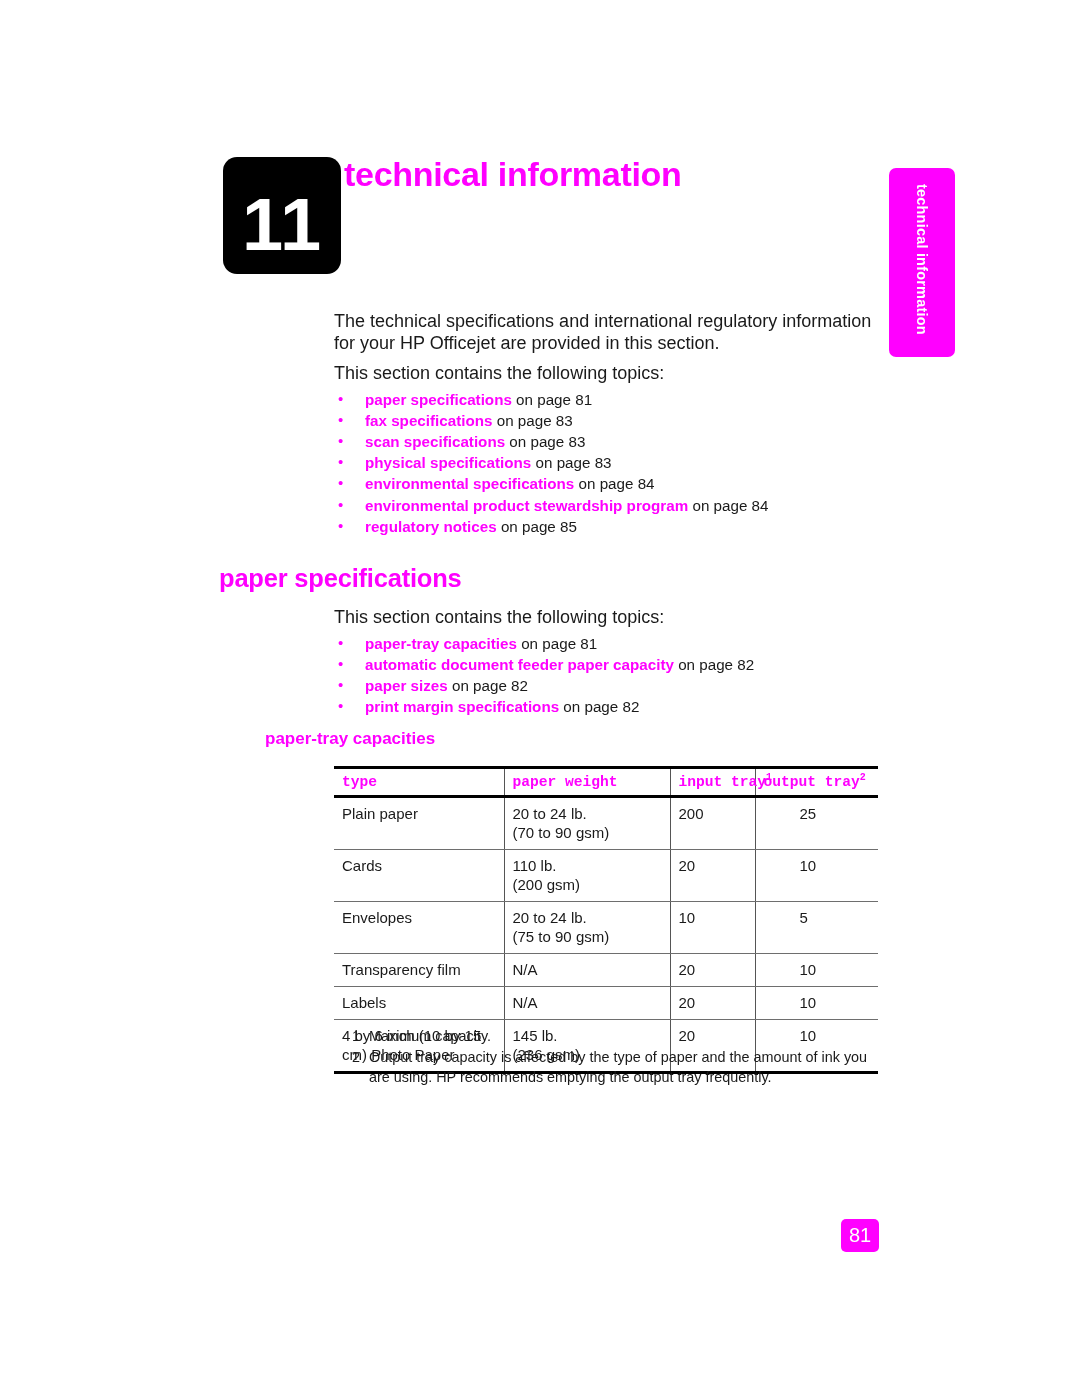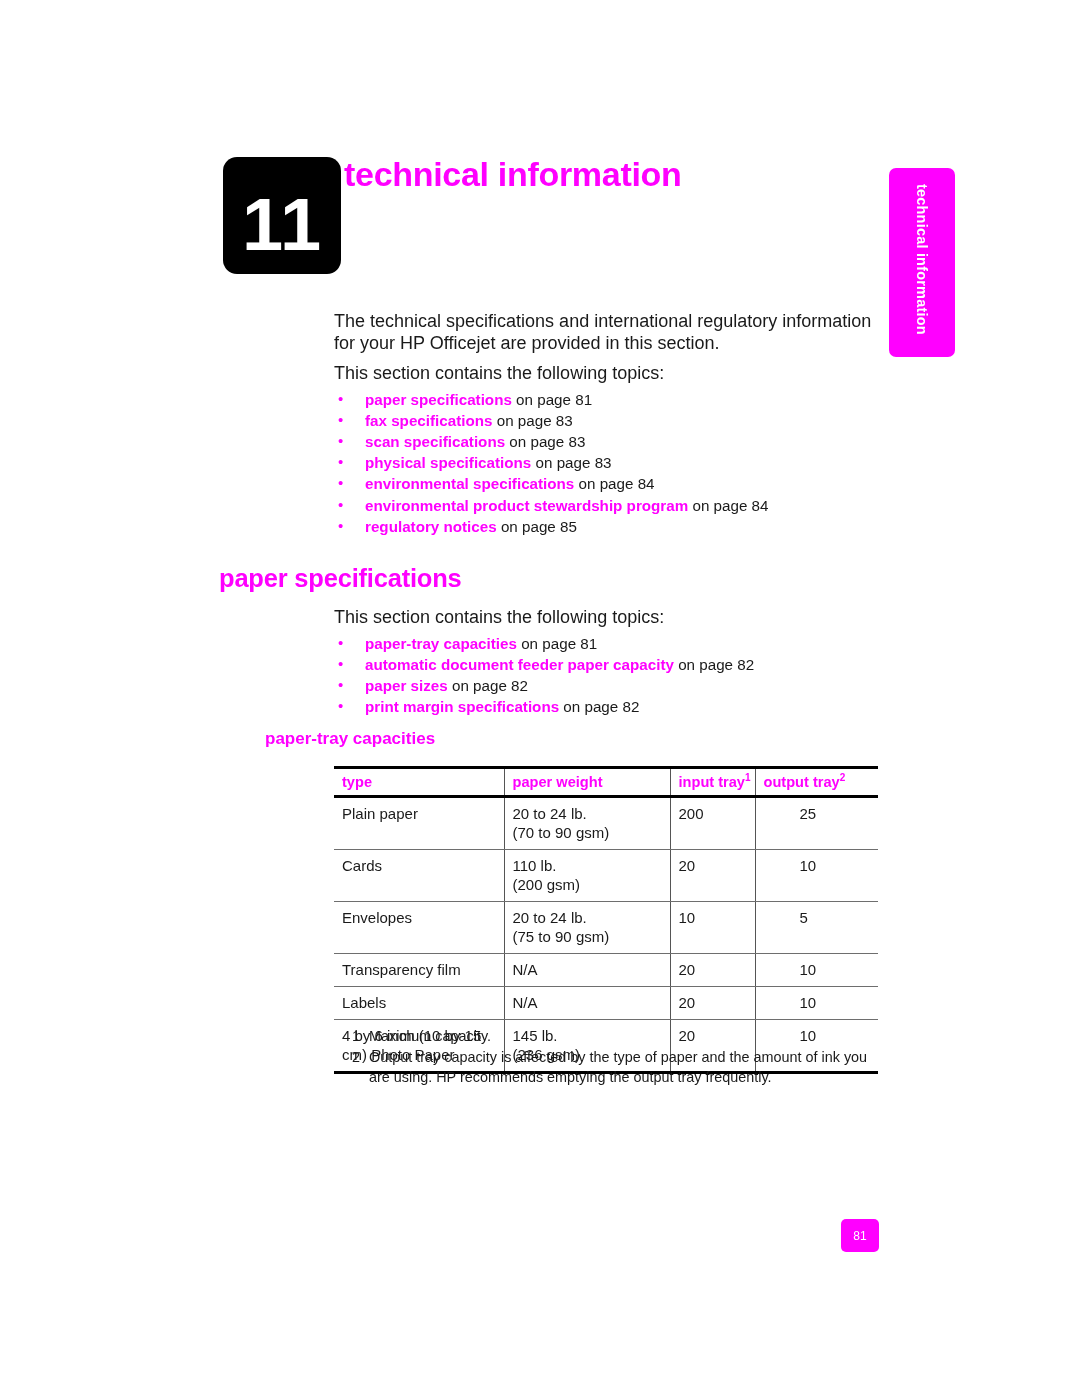--- a/index.html
+++ b/index.html
@@ -166,20 +166,21 @@
     text-align: left;
     color: #ff00ff;
     font-size: 14.6px;
     font-weight: bold;
     padding: 5px 0 5px 8px;
     border-top: 3.5px solid #000000;
     border-bottom: 3.5px solid #000000;
     border-right: 1px solid #555555;
     vertical-align: top;
     white-space: nowrap;
+    font-family: Liberation Mono, monospace;
   }
   table.spec thead th:last-child { border-right: none; }
   table.spec thead th sup {
     font-size: 10px;
     vertical-align: super;
     line-height: 0;
   }
 
   table.spec tbody td {
     font-size: 15px;
@@ -225,21 +226,21 @@
     width: 38px;
     height: 33px;
     background: #ff00ff;
     border-radius: 5px;
     display: flex;
     align-items: center;
     justify-content: center;
   }
   #page-number span {
     color: #ffffff;
-    font-size: 12px;
+    font-size: 20px;
     font-weight: normal;
   }
 </style>
 </head>
 <body>
 
 <div id="chapter-badge">
   <div class="num">11</div>
 </div>
 

